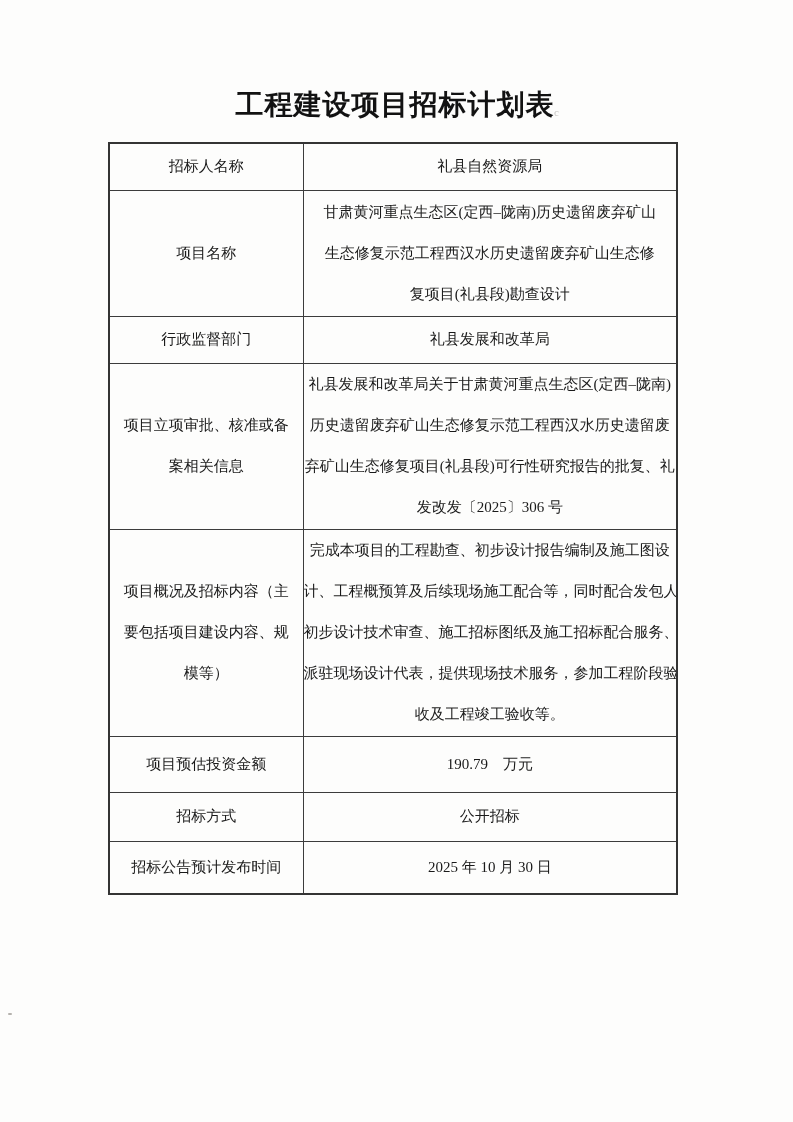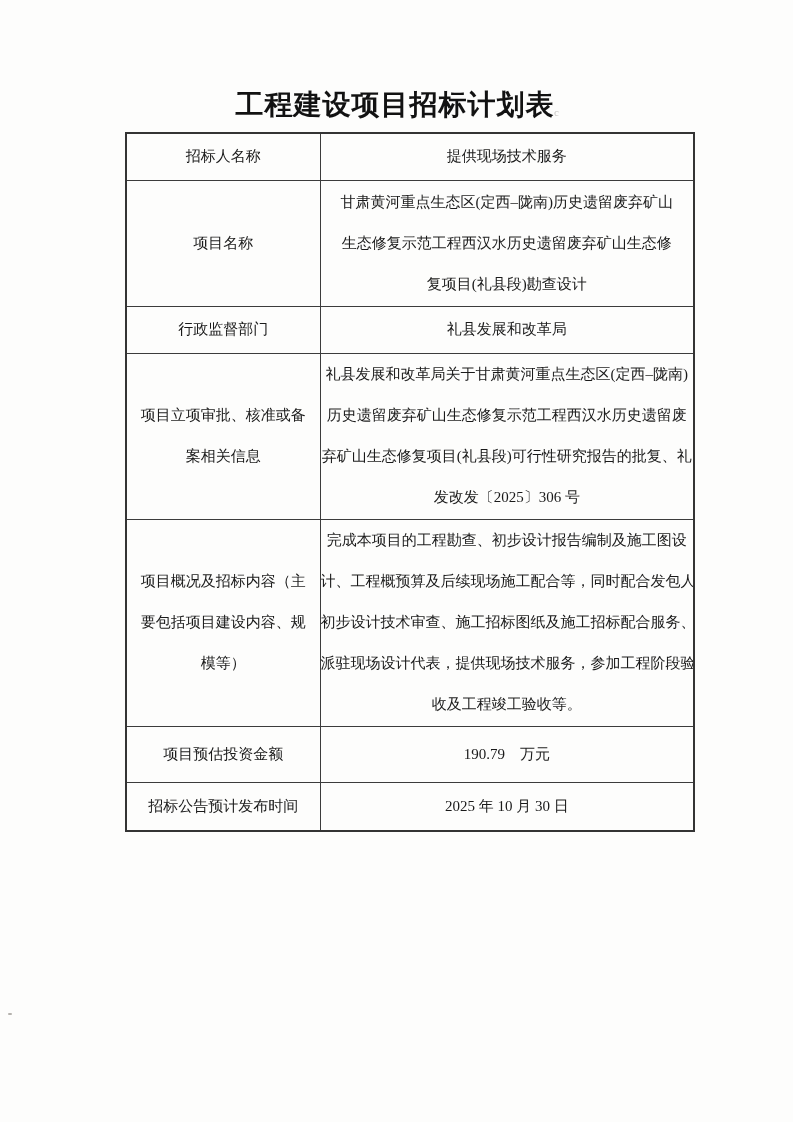--- a/index.html
+++ b/index.html
@@ -44,27 +44,26 @@
     position: absolute;
     top: 1013px;
     left: 8px;
     width: 4px;
     height: 2px;
     background: #b5b2ae;
     border-radius: 1px;
   }
   table.plan-table {
     position: absolute;
-    top: 132px;
+    top: 142px;
     left: 108px;
     width: 568px;
     border-collapse: collapse;
     table-layout: fixed;
     border: 2px solid #343434;
-    margin-left: 17px;
   }
   table.plan-table col.c-label { width: 194px; }
   table.plan-table col.c-value { width: 374px; }
   table.plan-table td {
     border: 1.5px solid #3c3c3c;
     vertical-align: middle;
     text-align: center;
     font-size: 15px;
     line-height: 41px;
     white-space: pre;
@@ -93,21 +92,21 @@
   <div class="stray-mark">c</div>
 
   <table class="plan-table">
     <colgroup>
         <col class="c-label">
         <col class="c-value">
       </colgroup>
     <tbody>
       <tr>
         <td>招标人名称</td>
-        <td>提供现场技术服务</td>
+        <td>礼县自然资源局</td>
       </tr>
       <tr>
         <td>项目名称</td>
         <td>甘肃黄河重点生态区(定西–陇南)历史遗留废弃矿山
 生态修复示范工程西汉水历史遗留废弃矿山生态修
 复项目(礼县段)勘查设计</td>
       </tr>
       <tr>
         <td>行政监督部门</td>
         <td>礼县发展和改革局</td>
@@ -128,20 +127,24 @@
 计、工程概预算及后续现场施工配合等，同时配合发包人
 初步设计技术审查、施工招标图纸及施工招标配合服务、
 派驻现场设计代表，提供现场技术服务，参加工程阶段验
 收及工程竣工验收等。</td>
       </tr>
       <tr>
         <td>项目预估投资金额</td>
         <td>190.79　万元</td>
       </tr>
       <tr>
+        <td>招标方式</td>
+        <td>公开招标</td>
+      </tr>
+      <tr>
         <td>招标公告预计发布时间</td>
         <td>2025 年 10 月 30 日</td>
       </tr>
     </tbody>
   </table>
 
   <div class="scan-speck"></div>
 
 </div>
 

